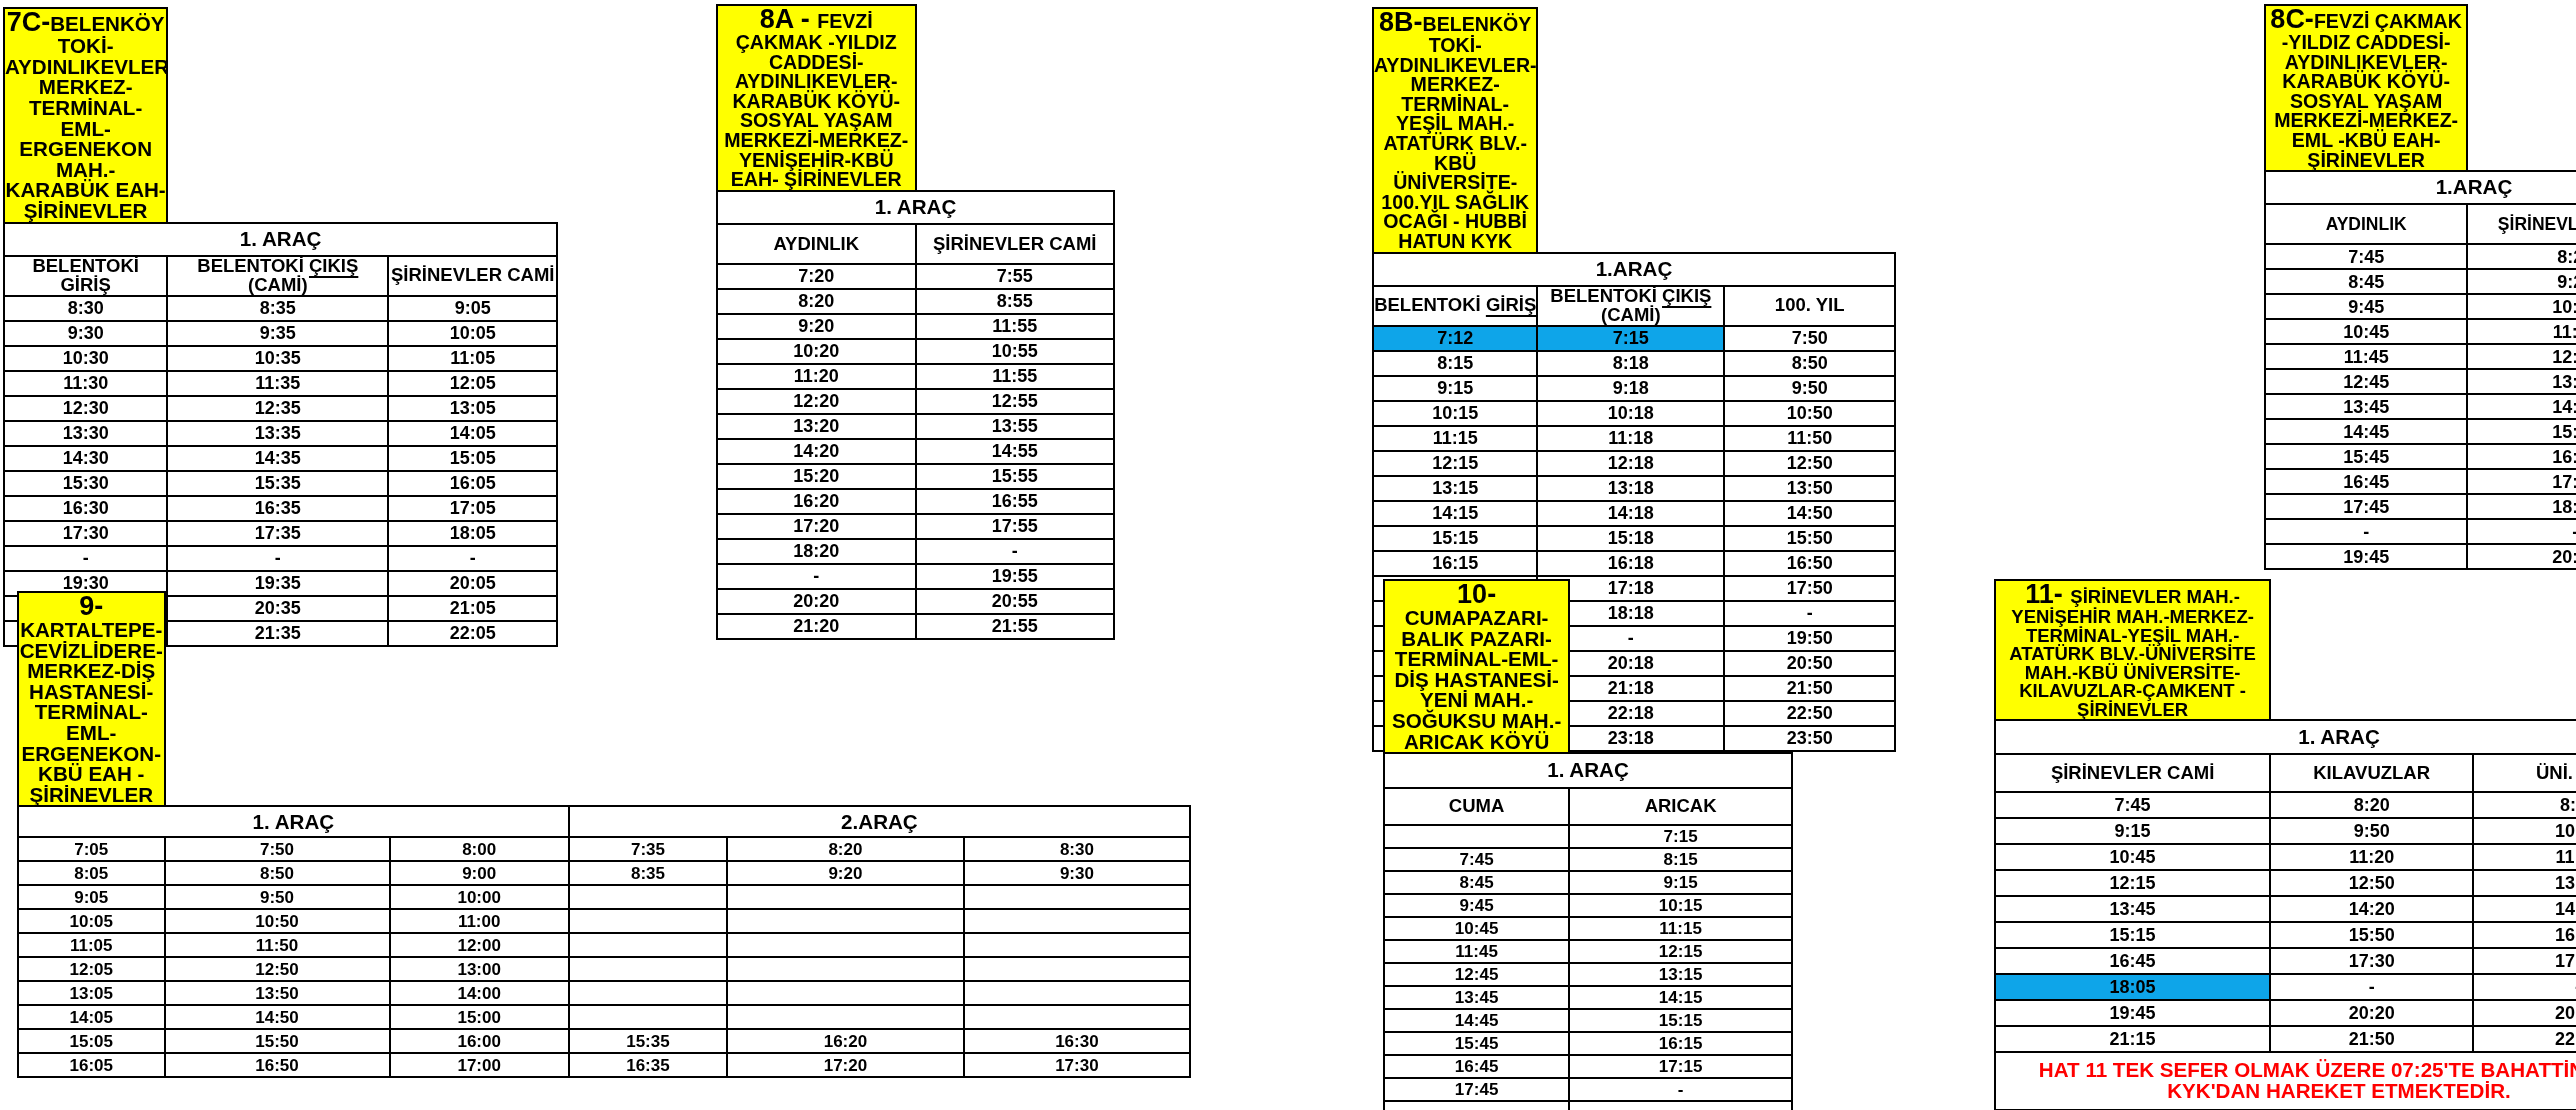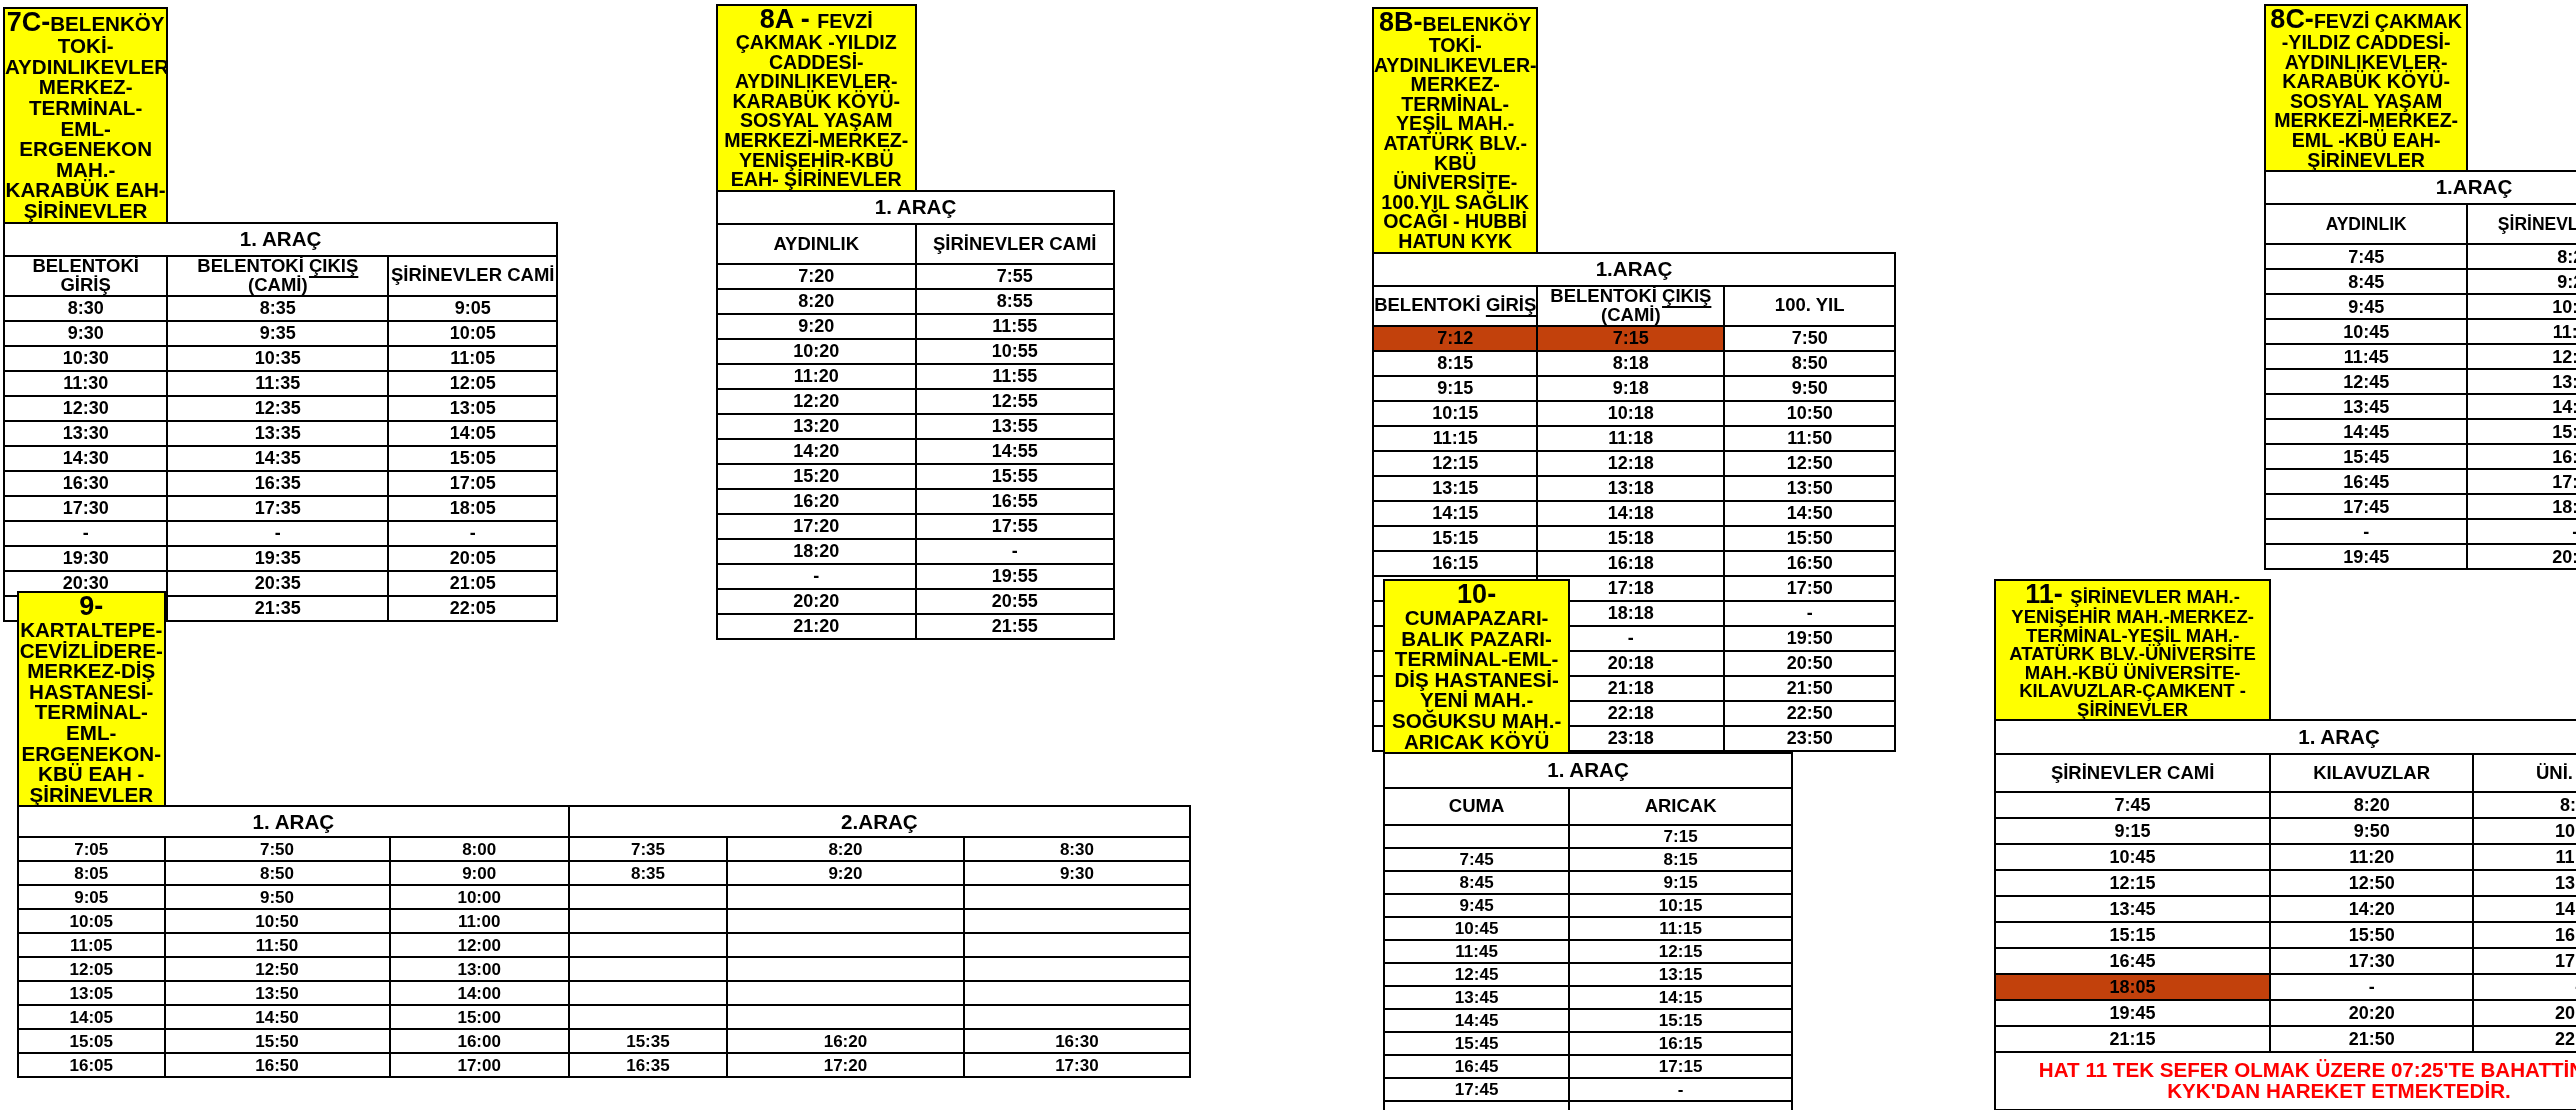--- a/index.html
+++ b/index.html
@@ -17,21 +17,21 @@
     overflow:hidden;padding:0;line-height:1;
   }
   td.route-head{
     background:#FFFF00;border:3.1px solid #000;height:var(--headh);
     font-size:var(--headfs);line-height:1.45;padding:2.1px 13.4px;
   }
   .route-no{font-size:var(--nofs)}
   td.arac{height:var(--arach);font-size:var(--aracfs)}
   td.colh{height:var(--colsh);font-size:var(--colfs)}
   td.data{height:var(--rowh);font-size:var(--datafs)}
-  td.hl{background:#c2410c}
+  td.hl{background:#0ea5e9}
   td.note{line-height:1.6;padding:3.1px 15.5px}
   td.note-red{color:#FF0000;background:#fff;height:56px;font-size:20.6px}
   td.note-yellow{background:#FFFF00;height:101px;font-size:22px}
   .ul{text-decoration:underline;text-decoration-thickness:2.1px;text-underline-offset:4.1px}
 
   
   #t7c{left:3.1px;top:7.2px;width:555px}
   #t7c col.c0{width:29.5%} #t7c col.c1{width:40%} #t7c col.c2{width:30.5%}
 
   #t8a{left:716px;top:4.1px;width:399px;--headfs:19.6px}
@@ -102,20 +102,25 @@
         </tr>
         <tr>
           <td class="data">13:30</td>
           <td class="data">13:35</td>
           <td class="data">14:05</td>
         </tr>
         <tr>
           <td class="data">14:30</td>
           <td class="data">14:35</td>
           <td class="data">15:05</td>
+        </tr>
+        <tr>
+          <td class="data">15:30</td>
+          <td class="data">15:35</td>
+          <td class="data">16:05</td>
         </tr>
         <tr>
           <td class="data">16:30</td>
           <td class="data">16:35</td>
           <td class="data">17:05</td>
         </tr>
         <tr>
           <td class="data">17:30</td>
           <td class="data">17:35</td>
           <td class="data">18:05</td>

